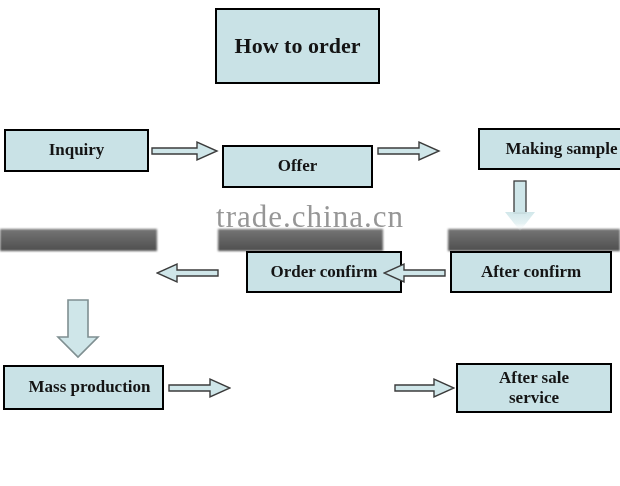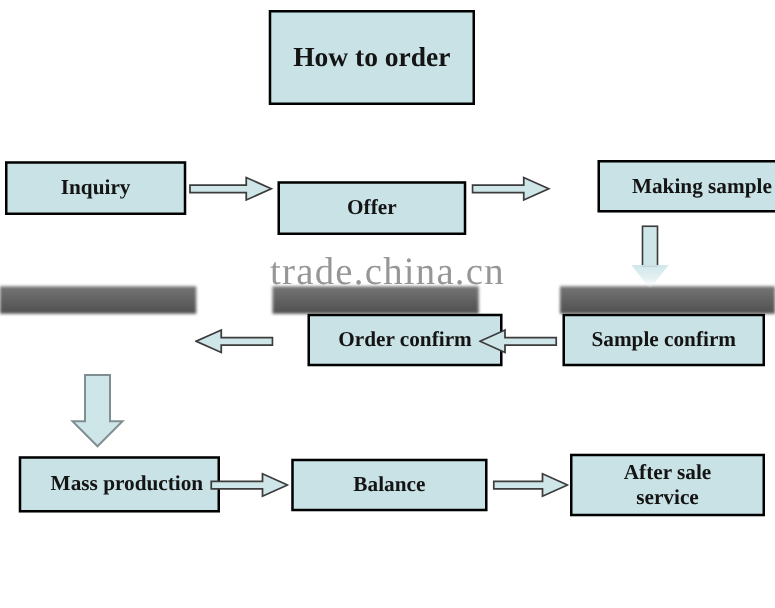--- a/index.html
+++ b/index.html
@@ -81,36 +81,33 @@
   <svg class="arrow" style="left:156px; top:262px;" width="63" height="22" viewBox="0 0 63 22">
     <polygon points="62,8 21,8 21,2 1,11 21,20 21,14 62,14" fill="var(--arrow-fill,#cfe6e9)" stroke="var(--arrow-stroke,#3c3c3c)" stroke-width="1.4"></polygon>
   </svg>
   <div class="box" style="left:222px; top:251px; width:156px; height:42px;margin-left:24px;">
     <span>Order confirm</span>
   </div>
   <svg class="arrow" style="left:383px; top:262px;" width="63" height="22" viewBox="0 0 63 22">
     <polygon points="62,8 21,8 21,2 1,11 21,20 21,14 62,14" fill="var(--arrow-fill,#cfe6e9)" stroke="var(--arrow-stroke,#3c3c3c)" stroke-width="1.4"></polygon>
   </svg>
   <div class="box" style="left:450px; top:251px; width:162px; height:42px;">
-    <span>Sample confirm</span>
+    <span>After confirm</span>
   </div>
 
   <svg class="arrow" style="left:56px; top:299px;" width="44" height="60" viewBox="0 0 44 60">
     <polygon points="12,1 32,1 32,38 42,38 22,58 2,38 12,38" fill="var(--arrow-fill,#cfe6e9)" stroke="var(--down-arrow-stroke,#7f8f91)" stroke-width="1.6"></polygon>
   </svg>
 
-  <div class="box" style="left:15px; top:365px; width:161px; height:45px;padding-left:12px;">
+  <div class="box" style="left:3px; top:365px; width:161px; height:45px;padding-left:12px;">
     <span>Mass production</span>
   </div>
   <svg class="arrow" style="left:168px; top:377px;" width="63" height="22" viewBox="0 0 63 22">
     <polygon points="1,8 42,8 42,2 62,11 42,20 42,14 1,14" fill="var(--arrow-fill,#cfe6e9)" stroke="var(--arrow-stroke,#3c3c3c)" stroke-width="1.4"></polygon>
   </svg>
-  <div class="box" style="left:233px; top:367px; width:157px; height:42px;">
-    <span>Balance</span>
-  </div>
   <svg class="arrow" style="left:394px; top:377px;" width="61" height="22" viewBox="0 0 61 22">
     <polygon points="1,8 40,8 40,2 60,11 40,20 40,14 1,14" fill="var(--arrow-fill,#cfe6e9)" stroke="var(--arrow-stroke,#3c3c3c)" stroke-width="1.4"></polygon>
   </svg>
   <div class="box" style="left:456px; top:363px; width:156px; height:50px; padding:1px 14px;">
     <span>After sale service</span>
   </div>
 
 </div>
 
 </body></html>

